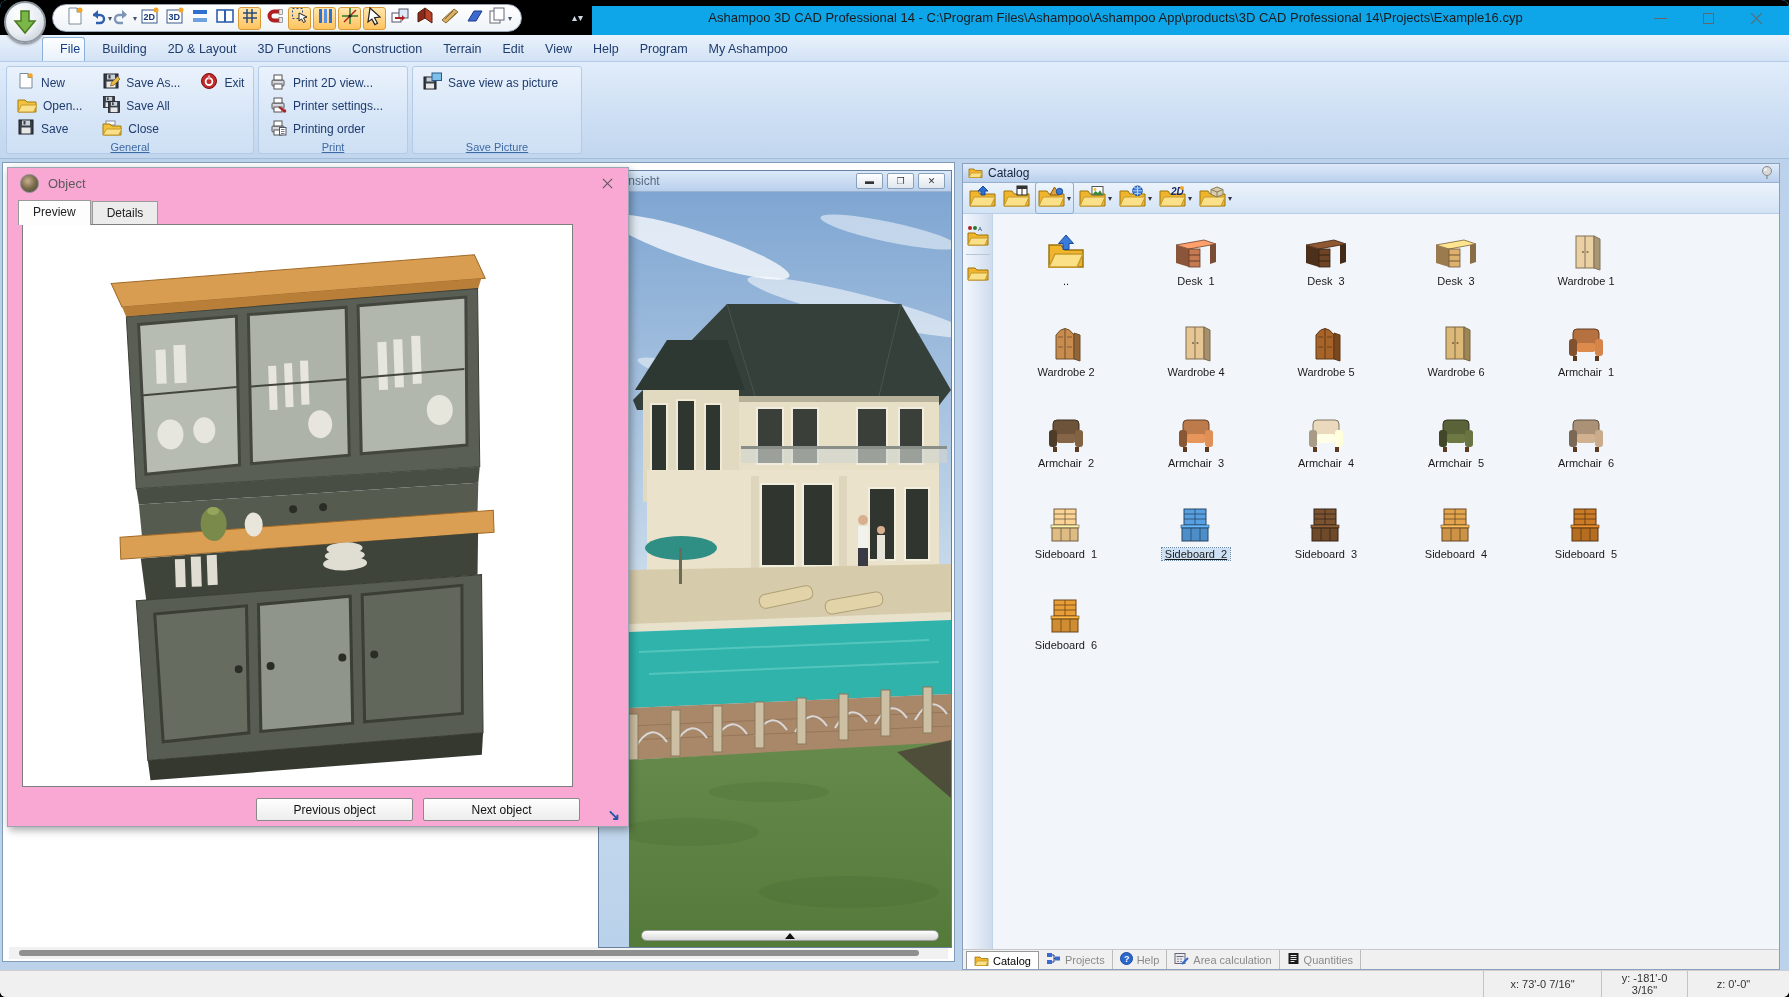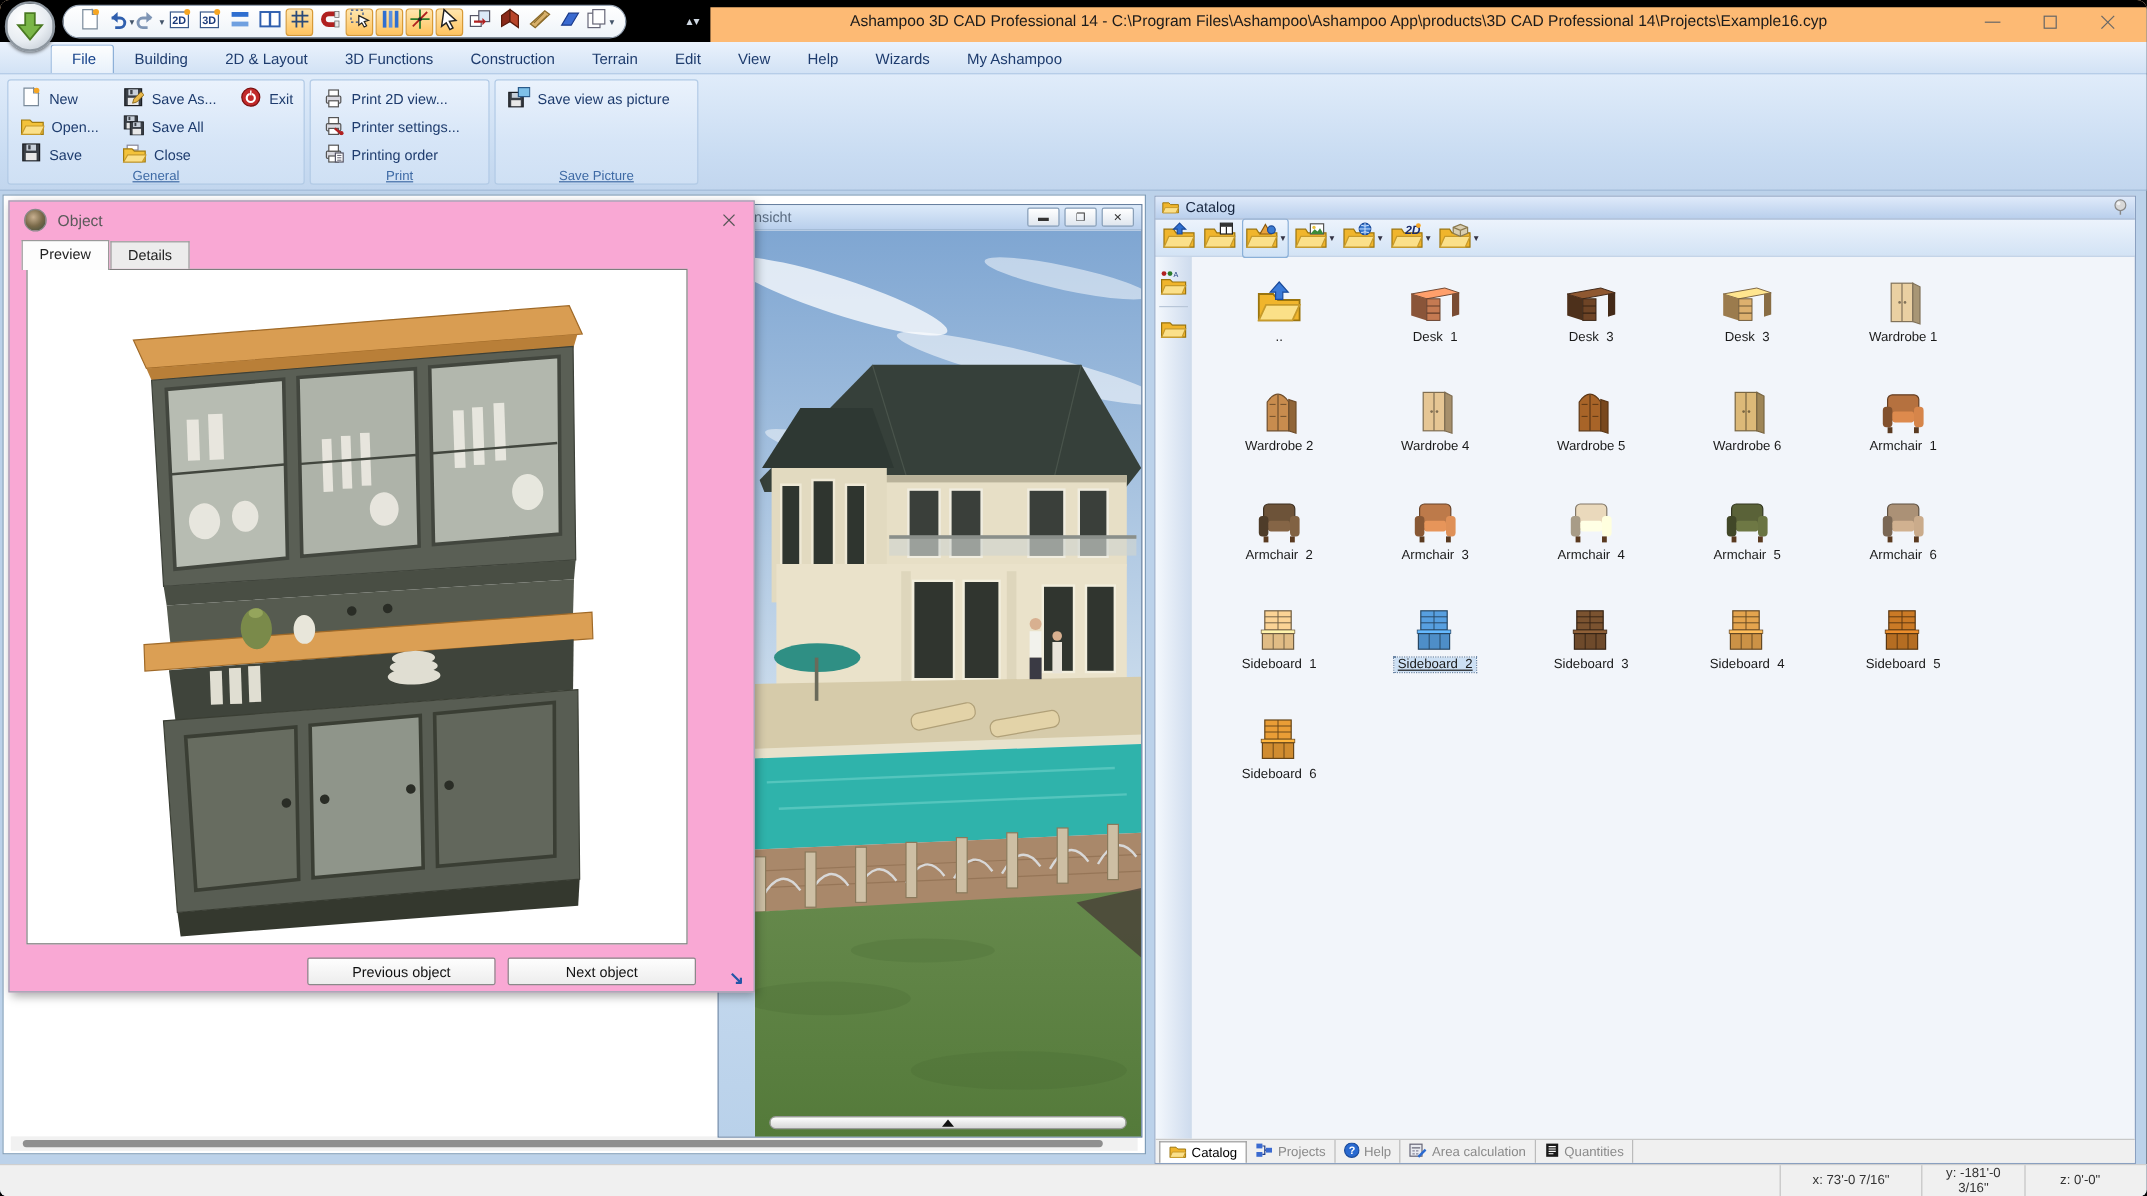--- a/index.html
+++ b/index.html
@@ -1,20 +1,20 @@
 <!DOCTYPE html>
 <html><head>
 <meta charset="utf-8">
 <style>
   html,body{margin:0;padding:0;background:#000;}
   *{box-sizing:border-box;font-family:"Liberation Sans",sans-serif;}
   #app{position:relative;width:1789px;height:997px;background:#bcd2ea;overflow:hidden;border-radius:8px 8px 6px 6px;}
 
   
-  .titlebar{position:absolute;left:0;top:0;width:1789px;height:35px;background:#fdba74;}
+  .titlebar{position:absolute;left:0;top:0;width:1789px;height:35px;background:#0ea5e9;}
   .chrome-top{position:absolute;left:0;top:0;width:1789px;height:6px;background:#000;border-radius:8px 8px 0 0;}
   .chrome-dark{position:absolute;left:0;top:0;width:592px;height:35px;background:#000;border-top-left-radius:8px;}
   .win-title{position:absolute;left:592px;right:150px;top:0;height:35px;display:flex;align-items:center;justify-content:center;
     font-size:13px;color:#1b1b1b;white-space:nowrap;overflow:hidden;}
   .logo-btn{position:absolute;left:4px;top:1px;width:42px;height:42px;border-radius:50%;z-index:60;
     background:radial-gradient(circle at 35% 30%,#ffffff 0%,#e8edf2 55%,#b9c2cc 100%);
     border:2px solid #8d969f;box-shadow:0 1px 3px rgba(0,0,0,.6);display:flex;align-items:center;justify-content:center;}
   .qat{position:absolute;left:52px;top:4px;height:28px;background:linear-gradient(#ffffff,#eef3f8);
     border:1px solid #97a4b4;border-radius:14px;display:flex;align-items:center;padding:0 10px;gap:2px;z-index:55;}
   .qat-btn{position:relative;width:23px;height:23px;display:flex;align-items:center;justify-content:center;border-radius:3px;}
@@ -25,21 +25,21 @@
   .wc{width:30px;height:20px;display:flex;align-items:center;justify-content:center;}
   .wc-min i{display:block;width:13px;height:0;border-top:1px solid #666;}
   .wc-max i{display:block;width:11px;height:11px;border:1px solid #666;}
   .wc-close i{position:relative;display:block;width:13px;height:13px;}
   .wc-close i:before,.wc-close i:after{content:"";position:absolute;left:-1px;top:6px;width:15px;height:0;border-top:1px solid #666;}
   .wc-close i:before{transform:rotate(45deg);} .wc-close i:after{transform:rotate(-45deg);}
 
   
   .tabsrow{position:absolute;left:0;top:35px;width:1789px;height:27px;background:linear-gradient(#eaf2fc,#d2e2f5);
     border-bottom:1px solid #b4cbe7;display:flex;align-items:flex-end;padding-left:42px;}
-  .tab{padding:4px 14px 5px 17px;font-size:12.5px;color:#1e3c6e;white-space:nowrap;}
+  .tab{padding:4px 4px 5px 17px;font-size:12.5px;color:#1e3c6e;white-space:nowrap;}
   .tab.active{background:linear-gradient(#fdfefe,#e8f1fb);border:1px solid #8db0d8;border-bottom:none;
     border-radius:3px 3px 0 0;color:#15428b;}
 
   
   .ribbon{position:absolute;left:0;top:62px;width:1789px;height:97px;
     background:linear-gradient(#e0ecfa,#c9dcf2 70%,#c2d6ee);border-bottom:1px solid #a3bcd9;display:flex;align-items:flex-start;padding:4px 0 0 6px;gap:4px;}
   .rgroup{height:88px;background:linear-gradient(#eaf2fc,#d6e5f7 60%,#cfe0f4);border:1px solid #b3cbe6;border-radius:3px;
     display:flex;flex-direction:column;}
   .rgroup-items{flex:1;display:grid;grid-auto-flow:column;grid-template-rows:repeat(3,23px);padding:4px 8px 0 6px;column-gap:12px;}
   .ritem{display:flex;align-items:center;gap:6px;font-size:12px;color:#1e3c6e;padding:1px 4px;white-space:nowrap;border-radius:2px;}
@@ -302,21 +302,21 @@
       <div class="tab"><span>Construction</span></div>
 
       <div class="tab"><span>Terrain</span></div>
 
       <div class="tab"><span>Edit</span></div>
 
       <div class="tab"><span>View</span></div>
 
       <div class="tab"><span>Help</span></div>
 
-      <div class="tab"><span>Wizards</span></div>
+      <div class="tab"><span>Program</span></div>
 
       <div class="tab"><span>My Ashampoo</span></div>
     </div>
 
   <div class="ribbon">
     <div class="rgroup g-general">
       <div class="rgroup-items">
 
           <div class="ritem">
             <span class="ri"><svg width="18" height="18" viewBox="0 0 18 18" xmlns="http://www.w3.org/2000/svg">

